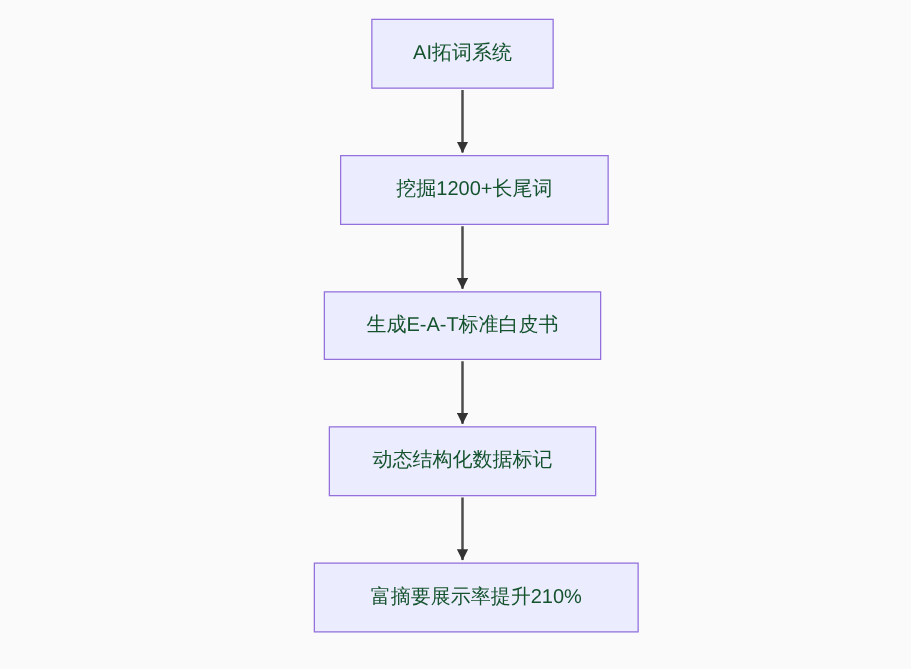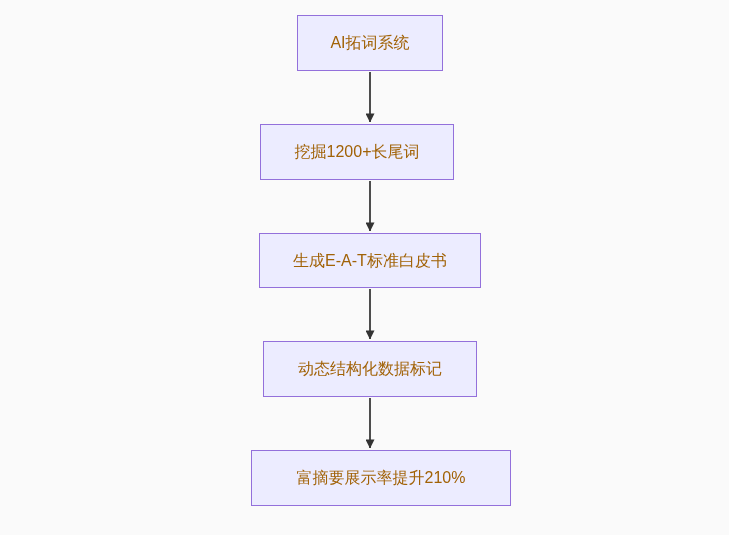--- a/index.html
+++ b/index.html
@@ -23,28 +23,28 @@
     height: 535px;
   }
   .node {
     position: absolute;
     box-sizing: border-box;
     display: flex;
     align-items: center;
     justify-content: center;
     background: #ececff;
     border: 1px solid #9370db;
-    color: #a16207;
+    color: #14532d;
     font-size: 16px;
     line-height: 1.2;
     text-align: center;
     white-space: nowrap;
   }
   .n1 { left: 297px; top: 15px;  width: 146px; height: 56px; }
-  .n2 { left: 260px; top: 124px; width: 194px; height: 56px; }
+  .n2 { left: 272px; top: 124px; width: 215px; height: 56px; }
   .n3 { left: 259px; top: 233px; width: 222px; height: 55px; }
   .n4 { left: 263px; top: 341px; width: 214px; height: 56px; }
   .n5 { left: 251px; top: 450px; width: 260px; height: 56px; }
 </style>
 </head>
 <body>
 
 <div class="canvas">
 
   <svg class="edges" viewBox="0 0 729 535" xmlns="http://www.w3.org/2000/svg">

